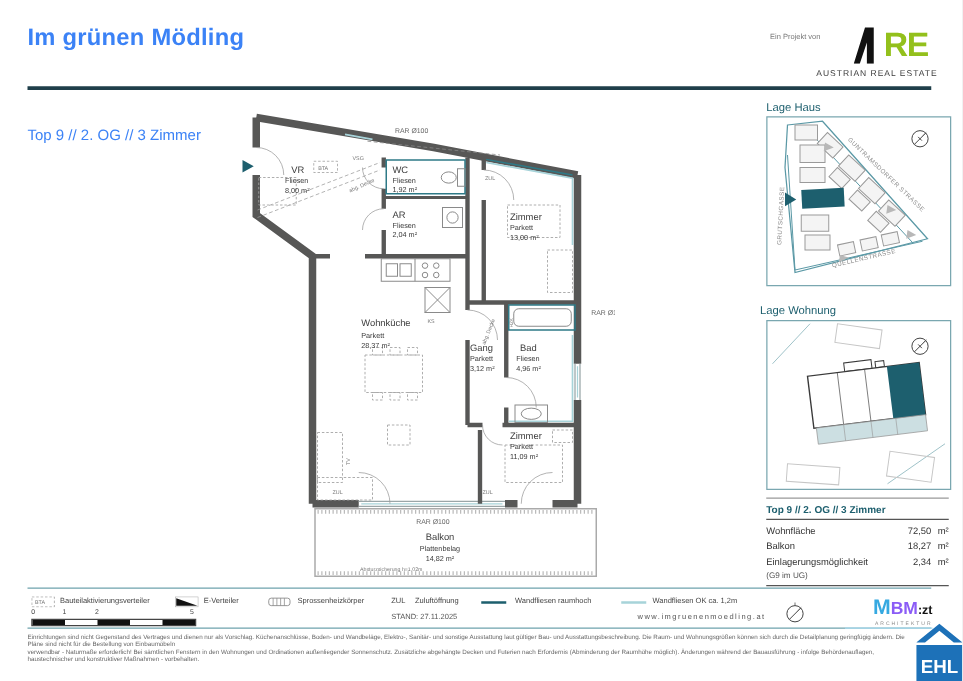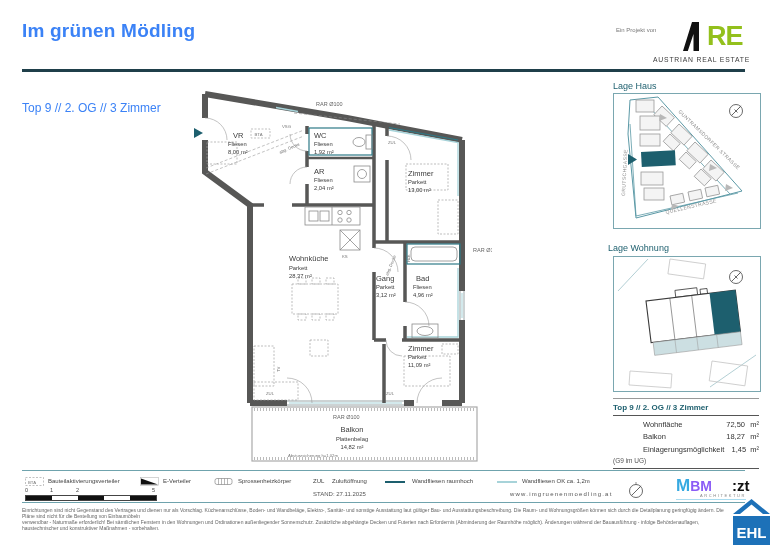--- a/index.html
+++ b/index.html
@@ -12,34 +12,34 @@
   .rule{background:#1f3f4a;height:3px;}
   .thinrule{background:#6fa3ad;height:1px;}
   .plan-h1{font-size:12px;font-weight:bold;}
   .plan-h2{font-size:12px;}
   .side-label{font-size:9px;color:#1d5f6e;}
   .mapbox{border:1px solid #7aa7b0;background:#fff;}
   .info{font-size:7.5px;color:#333;}
   .info-h{font-size:8px;font-weight:bold;color:#1d5f6e;border-top:1px solid #999;
           border-bottom:1px solid #555;padding:4px 0 3px 0;}
   .info-row{display:flex;padding-top:3.5px;}
-  .info-row .l{flex:1;margin-left:30px;}
+  .info-row .l{flex:1;}
   .info-row .v{width:24px;text-align:right;}
   .info-row .u{width:14px;text-align:right;}
   .info-note{font-size:6.5px;color:#555;padding:3px 0 4px 0;border-bottom:1px solid #555;}
   .leg{font-size:6px;color:#444;white-space:nowrap;}
   .tick{font-size:5.5px;color:#444;}
   .foot{font-size:5px;line-height:6px;color:#666;}
   .are-re{font-size:27px;font-weight:bold;color:#93c01c;letter-spacing:-1px;line-height:30px;}
   .are-tag{font-size:6.8px;letter-spacing:.8px;color:#3a3a3a;}
   .projnote{font-size:6px;color:#777;}
   .mbm{font-weight:bold;line-height:14px;}
   .mbm .m{color:#36a9e1;font-size:17px;}
   .mbm .bm{color:#8b5cf6;font-size:14px;}
-  .mbm .zt{color:#111;font-size:15px;padding-left:20px;}
+  .mbm .zt{color:#111;font-size:10px;}
   .mbm-tag{font-size:4px;letter-spacing:1.6px;color:#888;border-bottom:1px solid #aadcf0;padding-bottom:1px;}
   .website{font-size:6px;letter-spacing:1.2px;color:#555;text-decoration:none;}
   .stand{font-size:6px;color:#555;}
   svg text{font-family:"Liberation Sans",sans-serif;}
   .rn{font-size:7.5px;fill:#3c3c3c;}
   .rs{font-size:5.8px;fill:#3c3c3c;}
   .an{font-size:5px;fill:#666;}
   .an2{font-size:4.3px;fill:#777;}
   .wall{stroke:#575756;fill:none;}
   .iwall{stroke:#575756;fill:none;}
@@ -306,21 +306,21 @@
       <span class="v">72,50</span>
       <span class="u">m²</span>
     </div>
     <div class="info-row">
       <span class="l">Balkon</span>
       <span class="v">18,27</span>
       <span class="u">m²</span>
     </div>
     <div class="info-row">
       <span class="l">Einlagerungsmöglichkeit</span>
-      <span class="v">1,45</span>
+      <span class="v">2,34</span>
       <span class="u">m²</span>
     </div>
     <div class="info-note">(G9 im UG)</div>
   </div>
 
   <div class="abs thinrule" style="left:22px;top:470px;width:723px;"></div>
   <div class="abs thinrule" style="left:22px;top:502px;width:723px;"></div>
 
   <svg class="abs" style="left:25px;top:477px;" width="19" height="9" viewBox="0 0 19 9">
     <rect x="0.5" y="0.5" width="18" height="8" fill="none" stroke="#999" stroke-width="0.6" stroke-dasharray="2,1.5"></rect>

